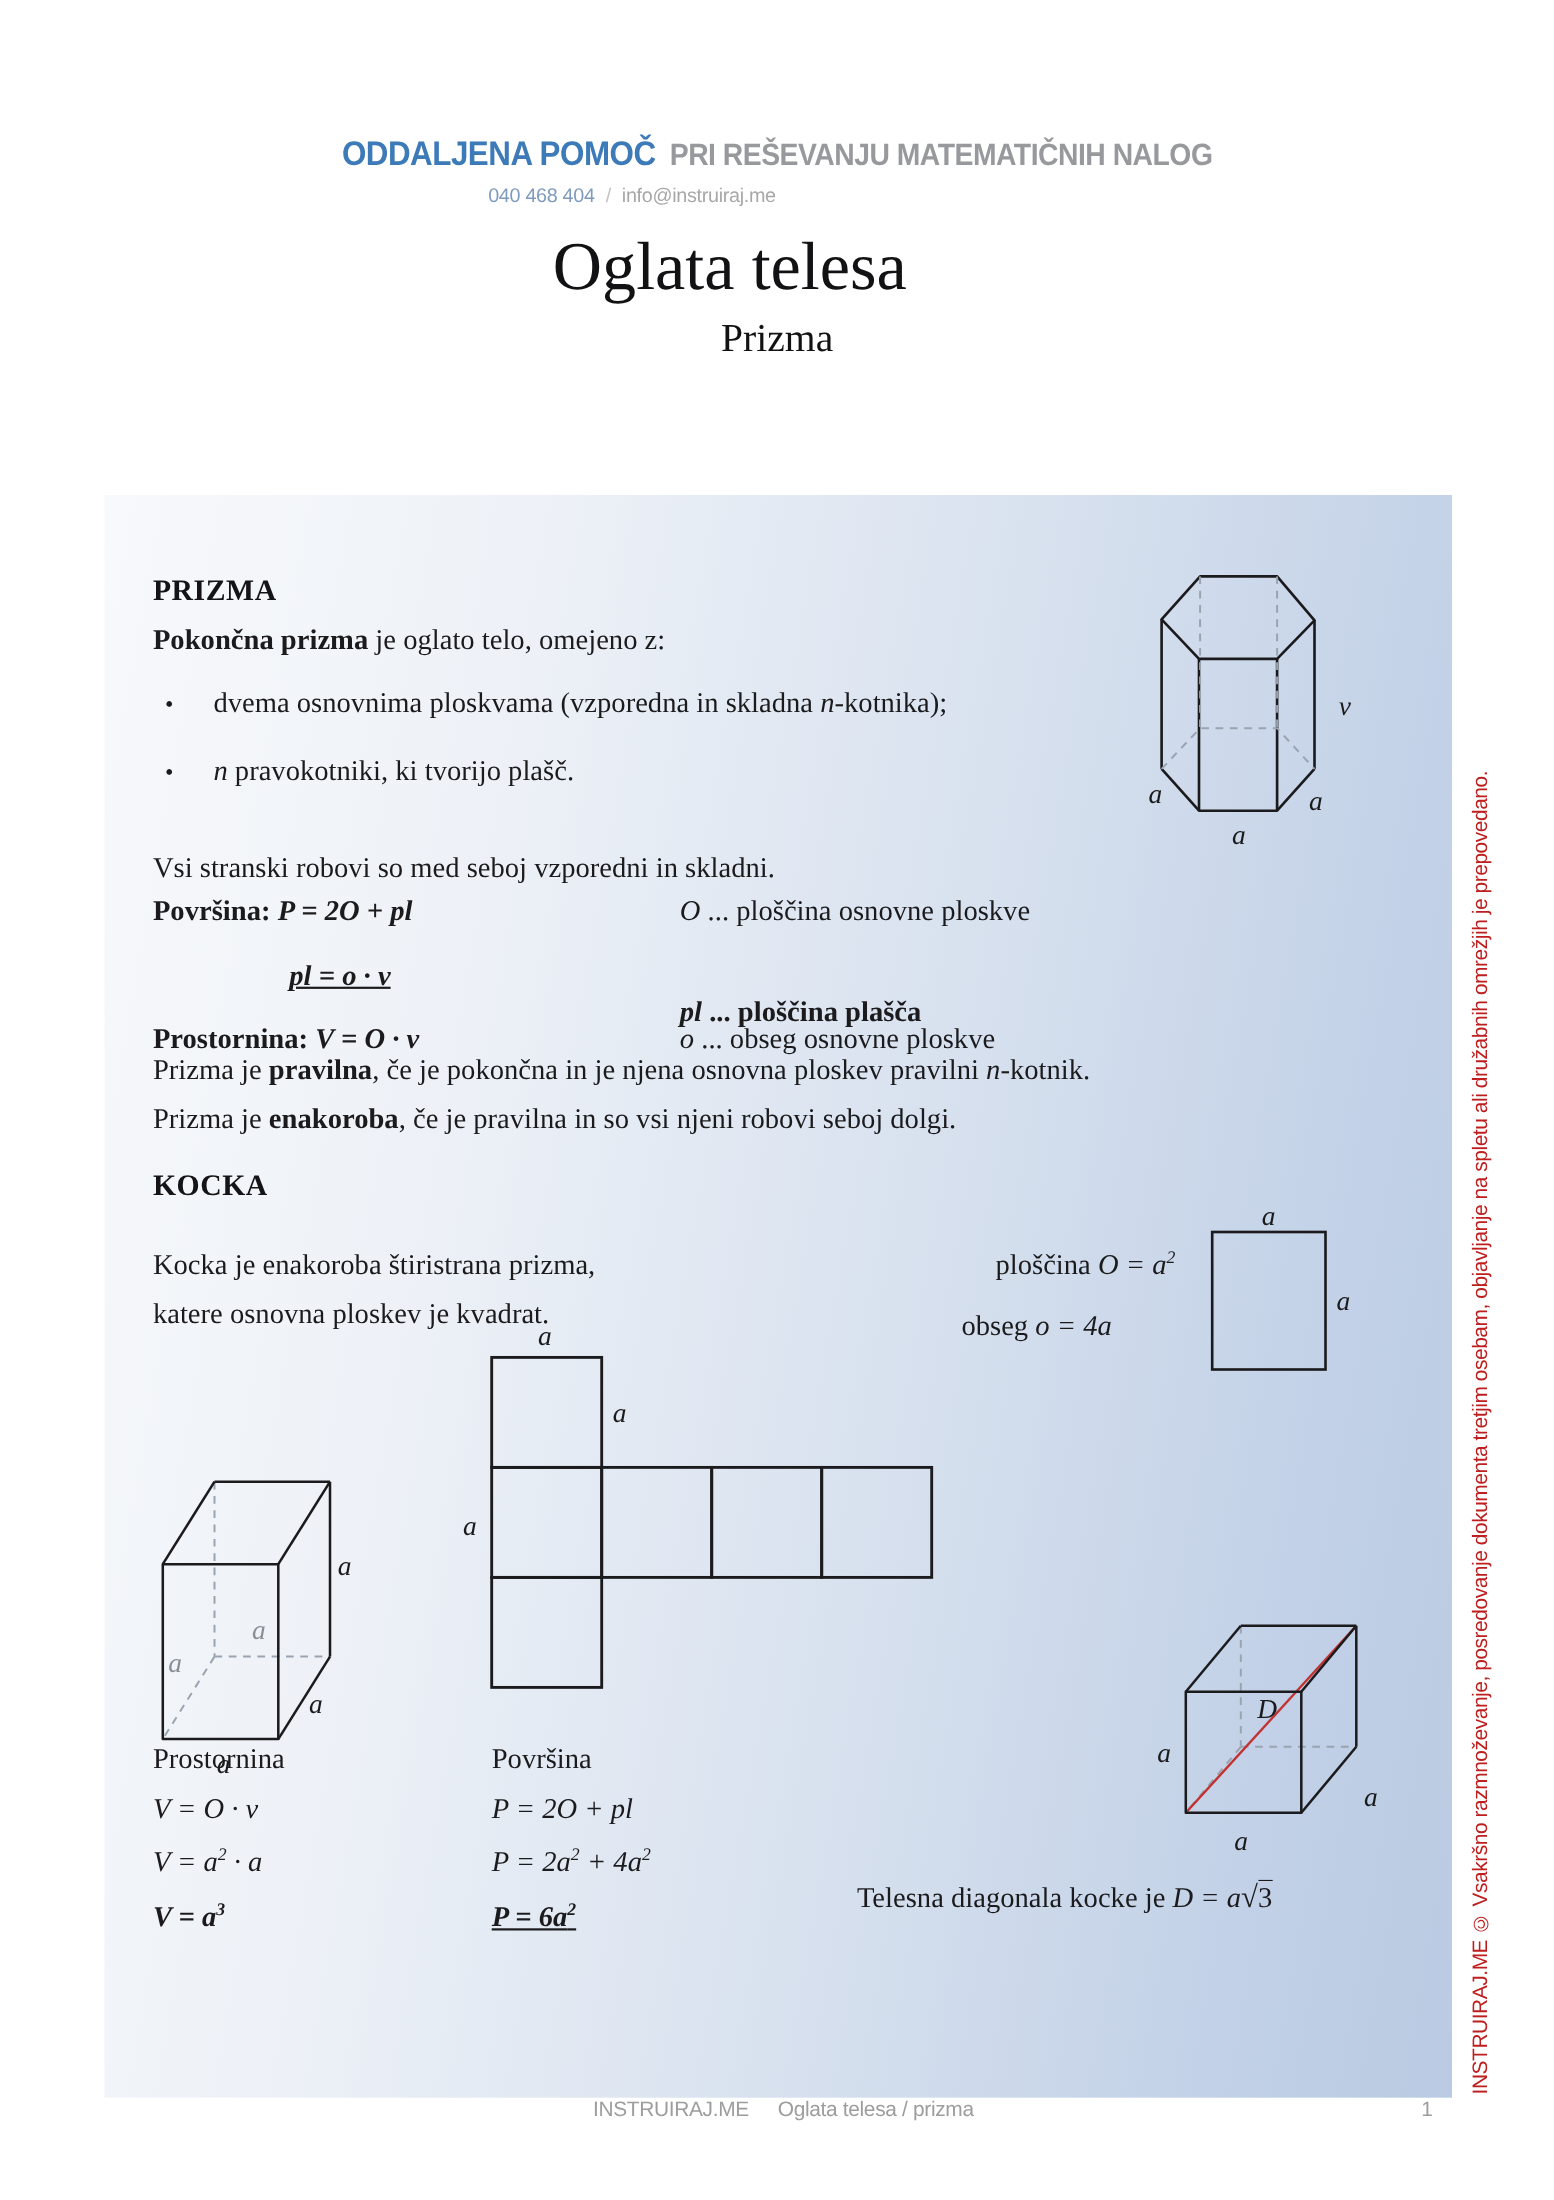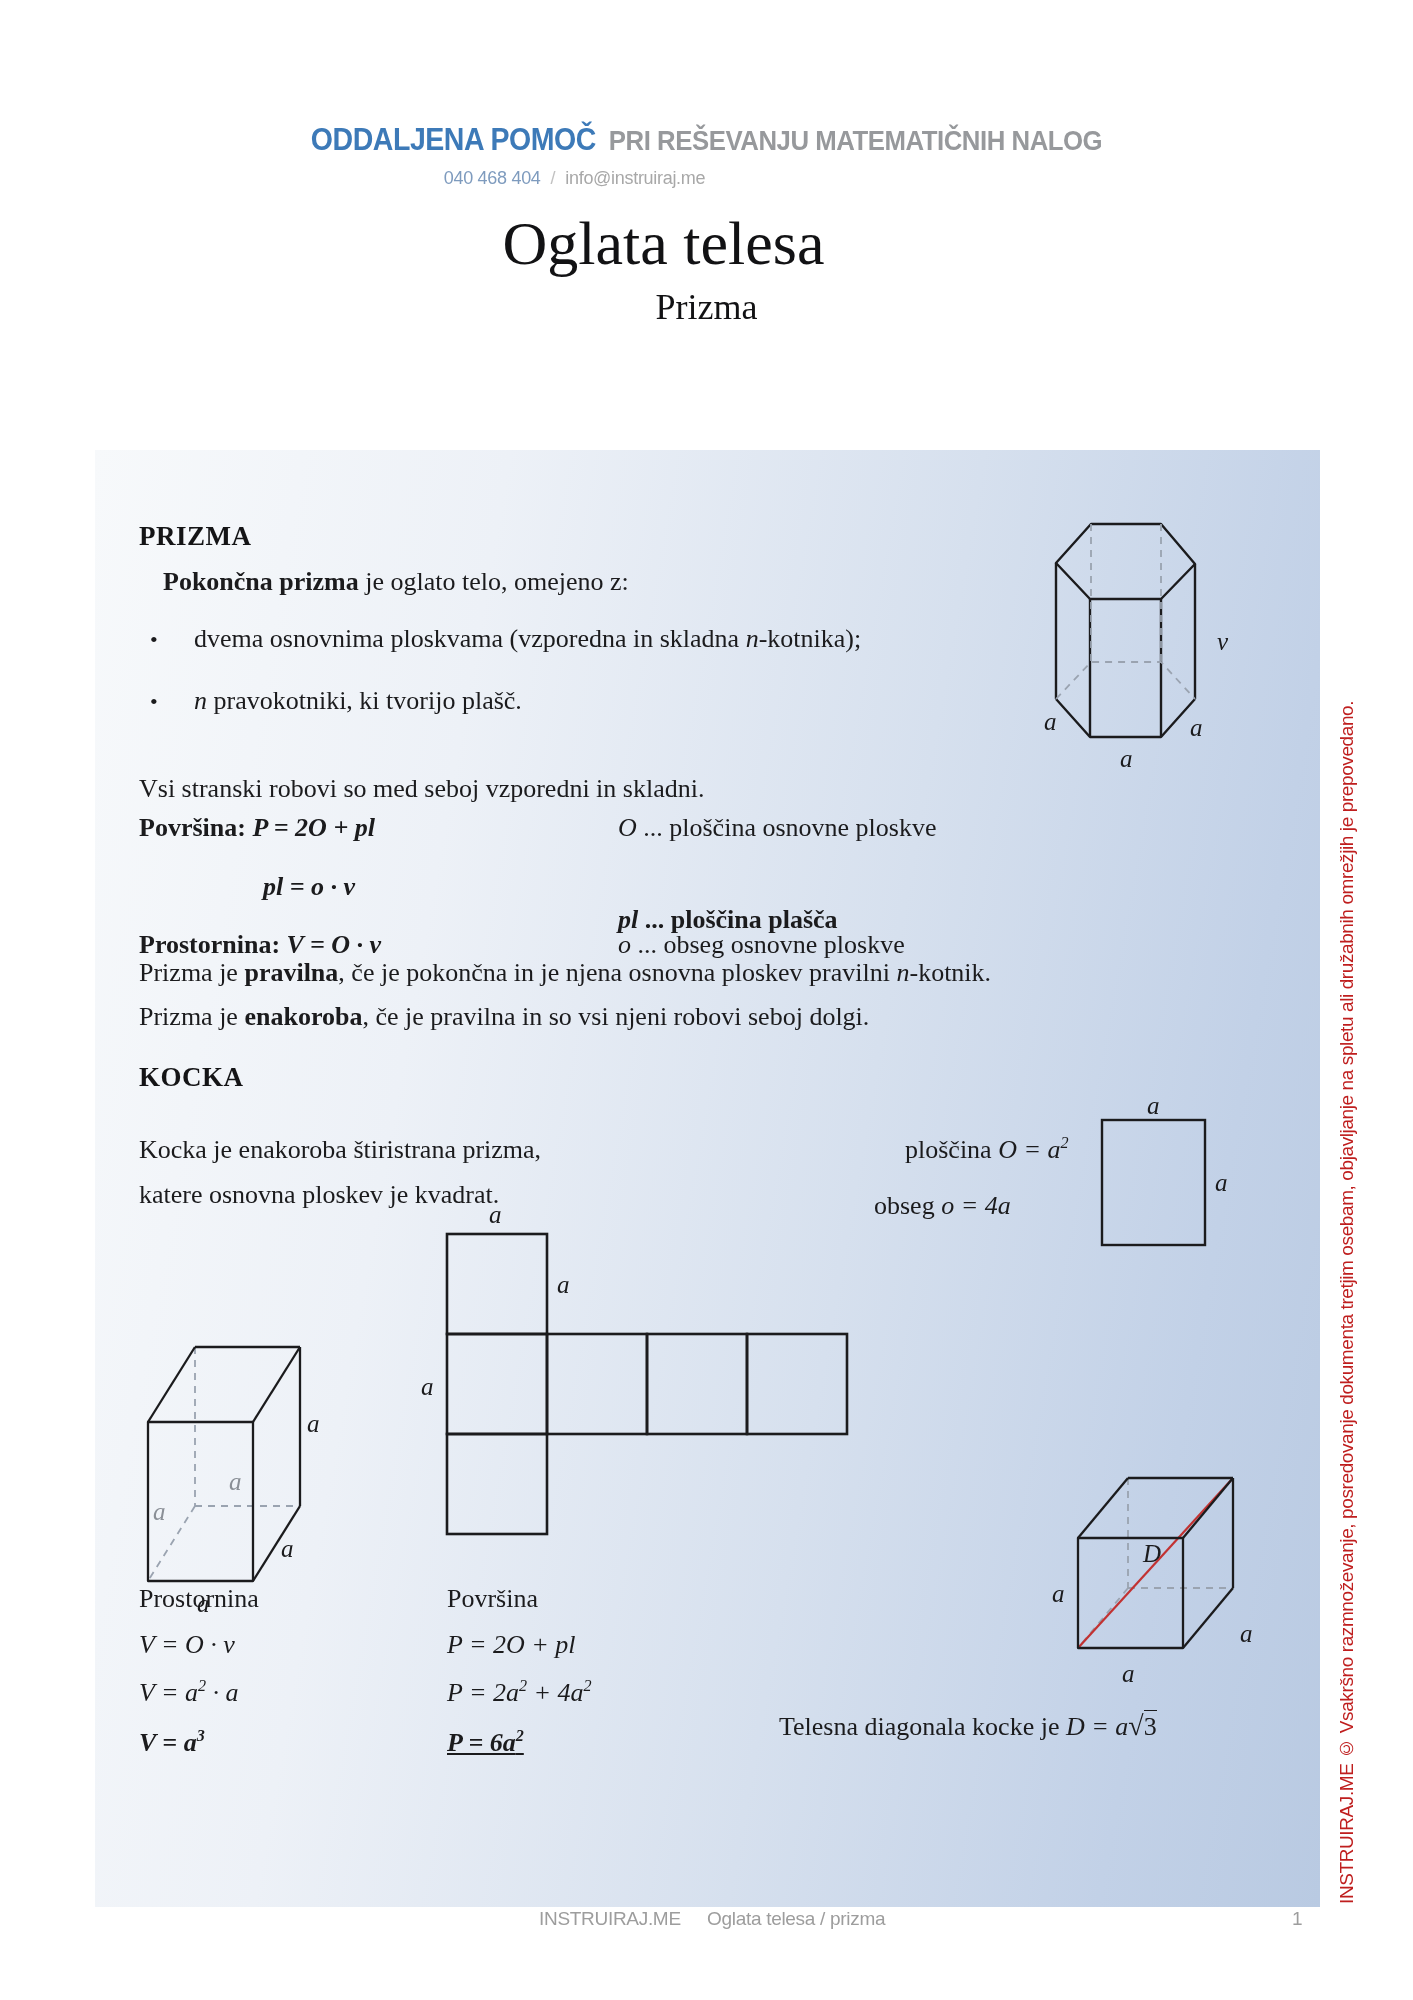--- a/index.html
+++ b/index.html
@@ -56,40 +56,40 @@
     <span class="phone">040 468 404</span><span class="sep">/</span><span class="email">info@instruiraj.me</span>
   </div>
 
   <div class="title">Oglata telesa</div>
   <div class="subtitle">Prizma</div>
 
   <div class="card"></div>
 
   <div class="hline" style="left:139px;top:521px;">PRIZMA</div>
 
-  <div class="line" style="left:139px;top:566px;margin-left:24px;">
+  <div class="line" style="left:139px;top:566px;">
     <span class="b">Pokončna prizma</span><span> je oglato telo, omejeno z:</span>
   </div>
 
   <div class="line" style="left:150px;top:623px;">
     <span class="bullet">•</span><span>dvema osnovnima ploskvama (vzporedna in skladna </span><span class="i">n</span><span>-kotnika);</span>
   </div>
   <div class="line" style="left:150px;top:685px;">
     <span class="bullet">•</span><span class="i">n</span><span> pravokotniki, ki tvorijo plašč.</span>
   </div>
 
   <div class="line" style="left:139px;top:773px;">Vsi stranski robovi so med seboj vzporedni in skladni.</div>
 
   <div class="line" style="left:139px;top:812px;">
     <span class="b">Površina: </span><span class="bi">P = 2O + pl</span>
   </div>
   <div class="line" style="left:618px;top:812px;">
     <span class="i">O</span><span> ... ploščina osnovne ploskve</span>
   </div>
-  <div class="line" style="left:263px;top:871px;">
+  <div class="line" style="left:263px;top:871px;text-decoration:underline;">
     <span class="bi">pl = o · v</span>
   </div>
   <div class="line" style="left:618px;top:904px;font-weight:bold;">
     <span class="i">pl</span><span> ... ploščina plašča</span>
   </div>
   <div class="line" style="left:139px;top:929px;">
     <span class="b">Prostornina: </span><span class="bi">V = O · v</span>
   </div>
   <div class="line" style="left:618px;top:929px;">
     <span class="i">o</span><span> ... obseg osnovne ploskve</span>

